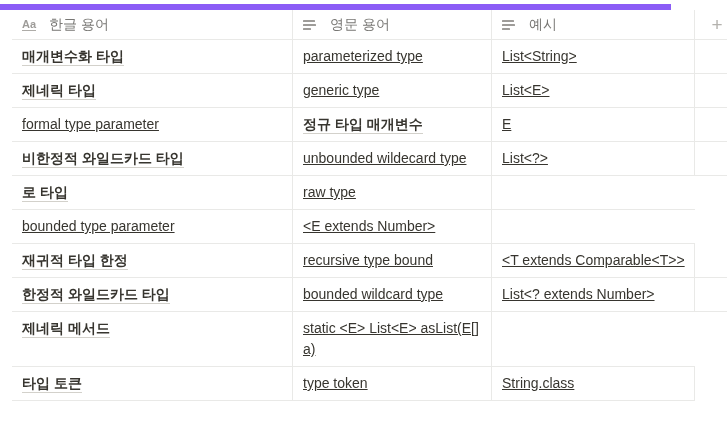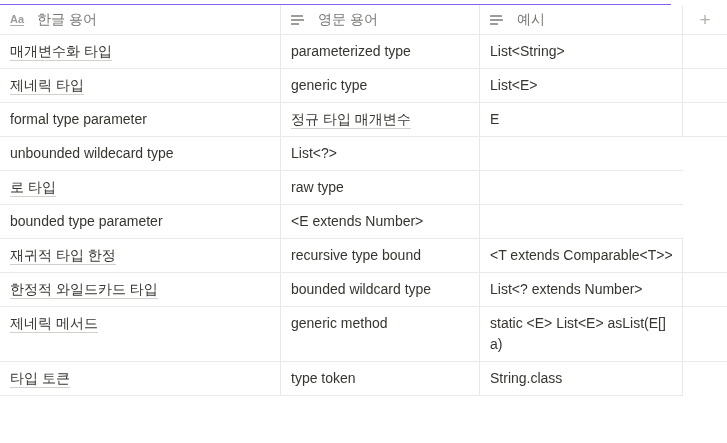--- a/index.html
+++ b/index.html
@@ -5,23 +5,24 @@
   * { box-sizing: border-box; margin: 0; padding: 0; }
   html, body {
     width: 727px; height: 443px;
     background: #ffffff;
     font-family: "Liberation Sans", "DejaVu Sans", sans-serif;
     overflow: hidden;
   }
   .db-table {
     margin-top: 4px;
     width: 671px;
-    border-top: 1px solid #8b5cf6;
+    border-top: 6px solid #8b5cf6;
     color: #37352f;
     font-size: 14px;
+    padding-left: 12px;
   }
   .row {
     display: grid;
     grid-template-columns: 281px 199px 203px 44px;
     width: 727px;
   }
   .cell {
     border-bottom: 1px solid #e9e9e7;
     padding: 6px 9px 6px 10px;
     min-height: 33px;
@@ -53,25 +54,25 @@
     display: flex; align-items: center; justify-content: center;
     padding: 0;
   }
   .plus-glyph {
     color: #b4b2ae;
     font-size: 19px;
     font-weight: 400;
     line-height: 19px;
   }
   .title-text {
-    font-weight: 400;
+    font-weight: 700;
     border-bottom: 1px solid #d3d1cb;
     padding-bottom: 1px;
   }
-  .cell-text { display: inline; }
+  .cell-text { display: inline; text-decoration: underline; }
   
   #rows-container .row:last-child .col-add { border-bottom: none; }
 </style>
 </head>
 <body>
 
 <div class="db-table">
   <div class="row header-row">
     <div class="cell col-ko header-cell">
       <span class="title-icon">Aa</span>
@@ -138,20 +139,23 @@
         <div class="cell col-ko">
           <span class="title-text">정규 타입 매개변수</span>
         </div>
         <div class="cell col-ex">
           <span class="cell-text">E</span>
         </div>
         <div class="cell col-add"></div>
       </div>
 
       <div class="row">
+        <div class="cell col-ko">
+          <span class="title-text">비한정적 와일드카드 타입</span>
+        </div>
         <div class="cell col-en">
           <span class="cell-text">unbounded wildecard type</span>
         </div>
         <div class="cell col-ex">
           <span class="cell-text">List&lt;?&gt;</span>
         </div>
         <div class="cell col-add"></div>
       </div>
 
       <div class="row">
@@ -197,23 +201,20 @@
         <div class="cell col-ex">
           <span class="cell-text">List&lt;? extends Number&gt;</span>
         </div>
         <div class="cell col-add"></div>
       </div>
 
       <div class="row">
         <div class="cell col-ko">
           <span class="title-text">제네릭 메서드</span>
         </div>
-        <div class="cell col-en">
-          <span class="cell-text">generic method</span>
-        </div>
         <div class="cell col-ex">
           <span class="cell-text">static &lt;E&gt; List&lt;E&gt; asList(E[] a)</span>
         </div>
         <div class="cell col-add"></div>
       </div>
 
       <div class="row">
         <div class="cell col-ko">
           <span class="title-text">타입 토큰</span>
         </div>

